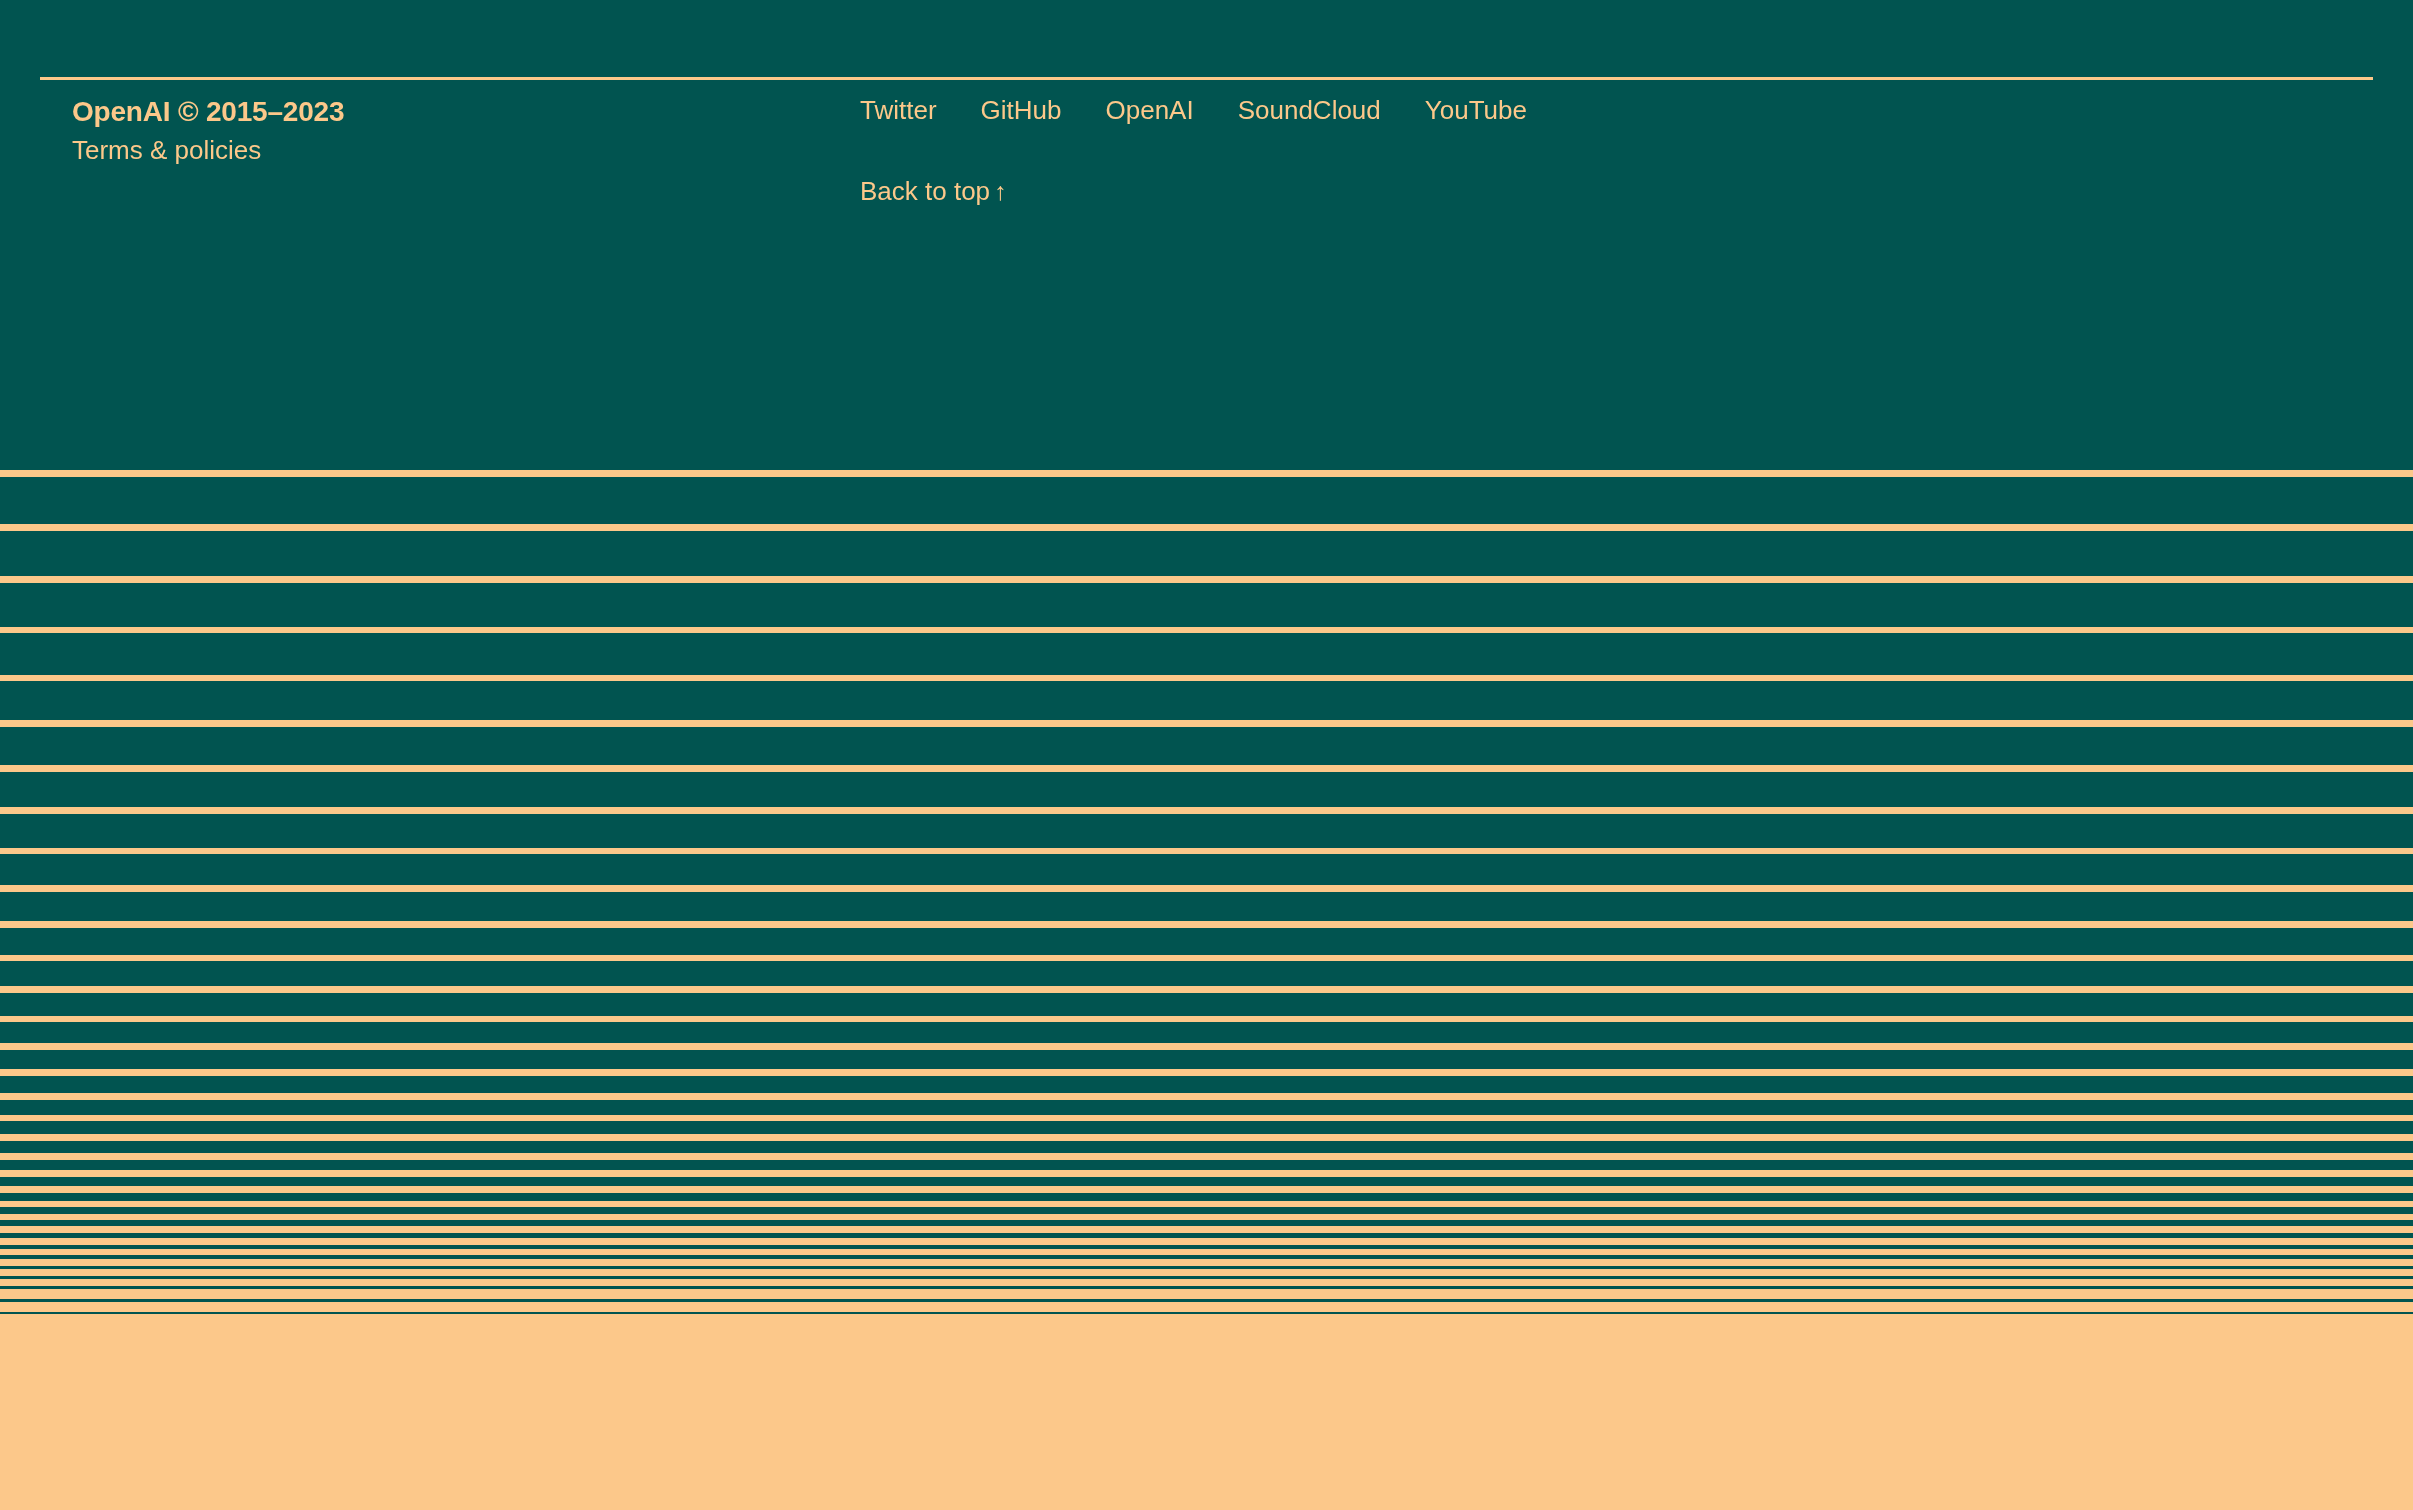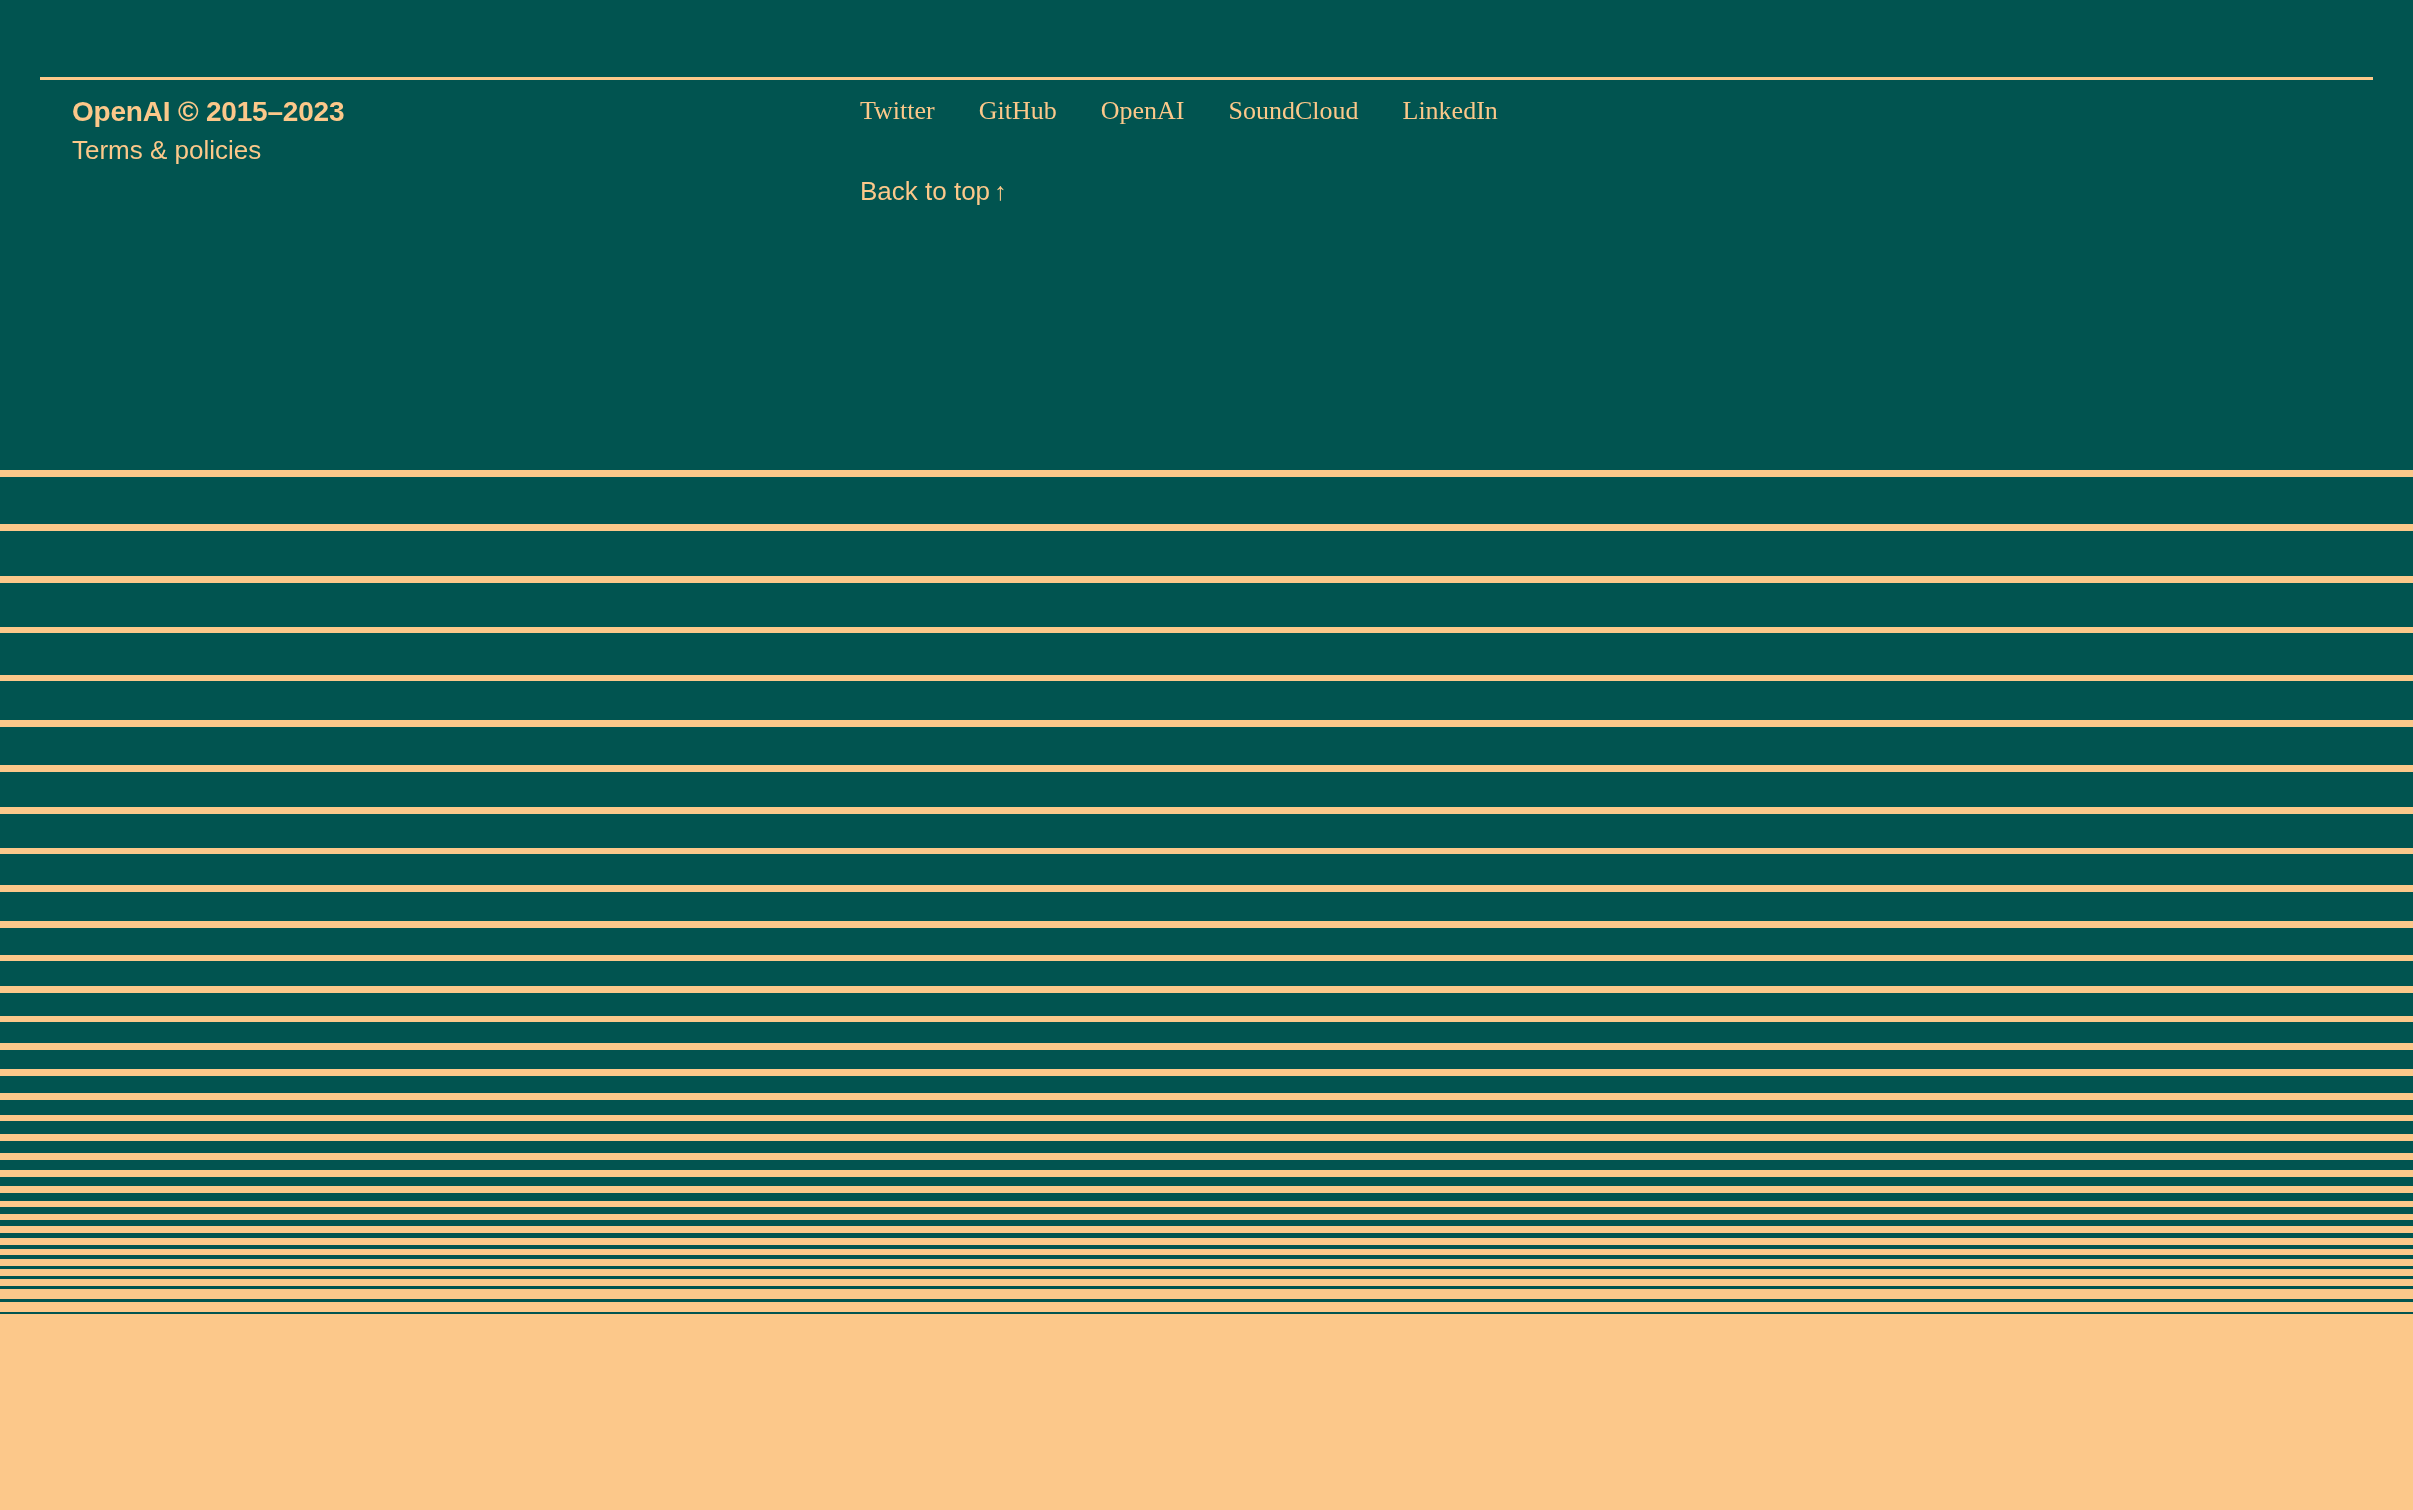--- a/index.html
+++ b/index.html
@@ -84,21 +84,20 @@
     left: 828px;
     top: 94px;
     width: 1425px;
   }
 
   .social-row {
     display: flex;
     flex-direction: row;
     align-items: center;
     gap: 44px;
-    font-family: Liberation Serif, serif;
   }
 
   .social-link {
     font-size: 26px;
     font-weight: 400;
     line-height: 1.3;
     color: #FCC88A;
     text-decoration: none;
     white-space: nowrap;
   }
@@ -155,21 +154,21 @@
         <div class="brand-copyright">OpenAI © 2015–2023</div>
         <a class="brand-terms" href="#">Terms &amp; policies</a>
       </div>
 
       <div class="col-links">
         <div class="social-row">
           <a class="social-link" href="#">Twitter</a>
           <a class="social-link" href="#">GitHub</a>
           <a class="social-link" href="#">OpenAI</a>
           <a class="social-link" href="#">SoundCloud</a>
-          <a class="social-link" href="#">LinkedIn</a>
+          <a class="social-link" href="#">YouTube</a>
         </div>
 
         <a class="back-to-top" href="#">
           <span>Back to top</span>
           <span class="arrow-up-icon">↑</span>
         </a>
       </div>
 
     </div>
   </div>

